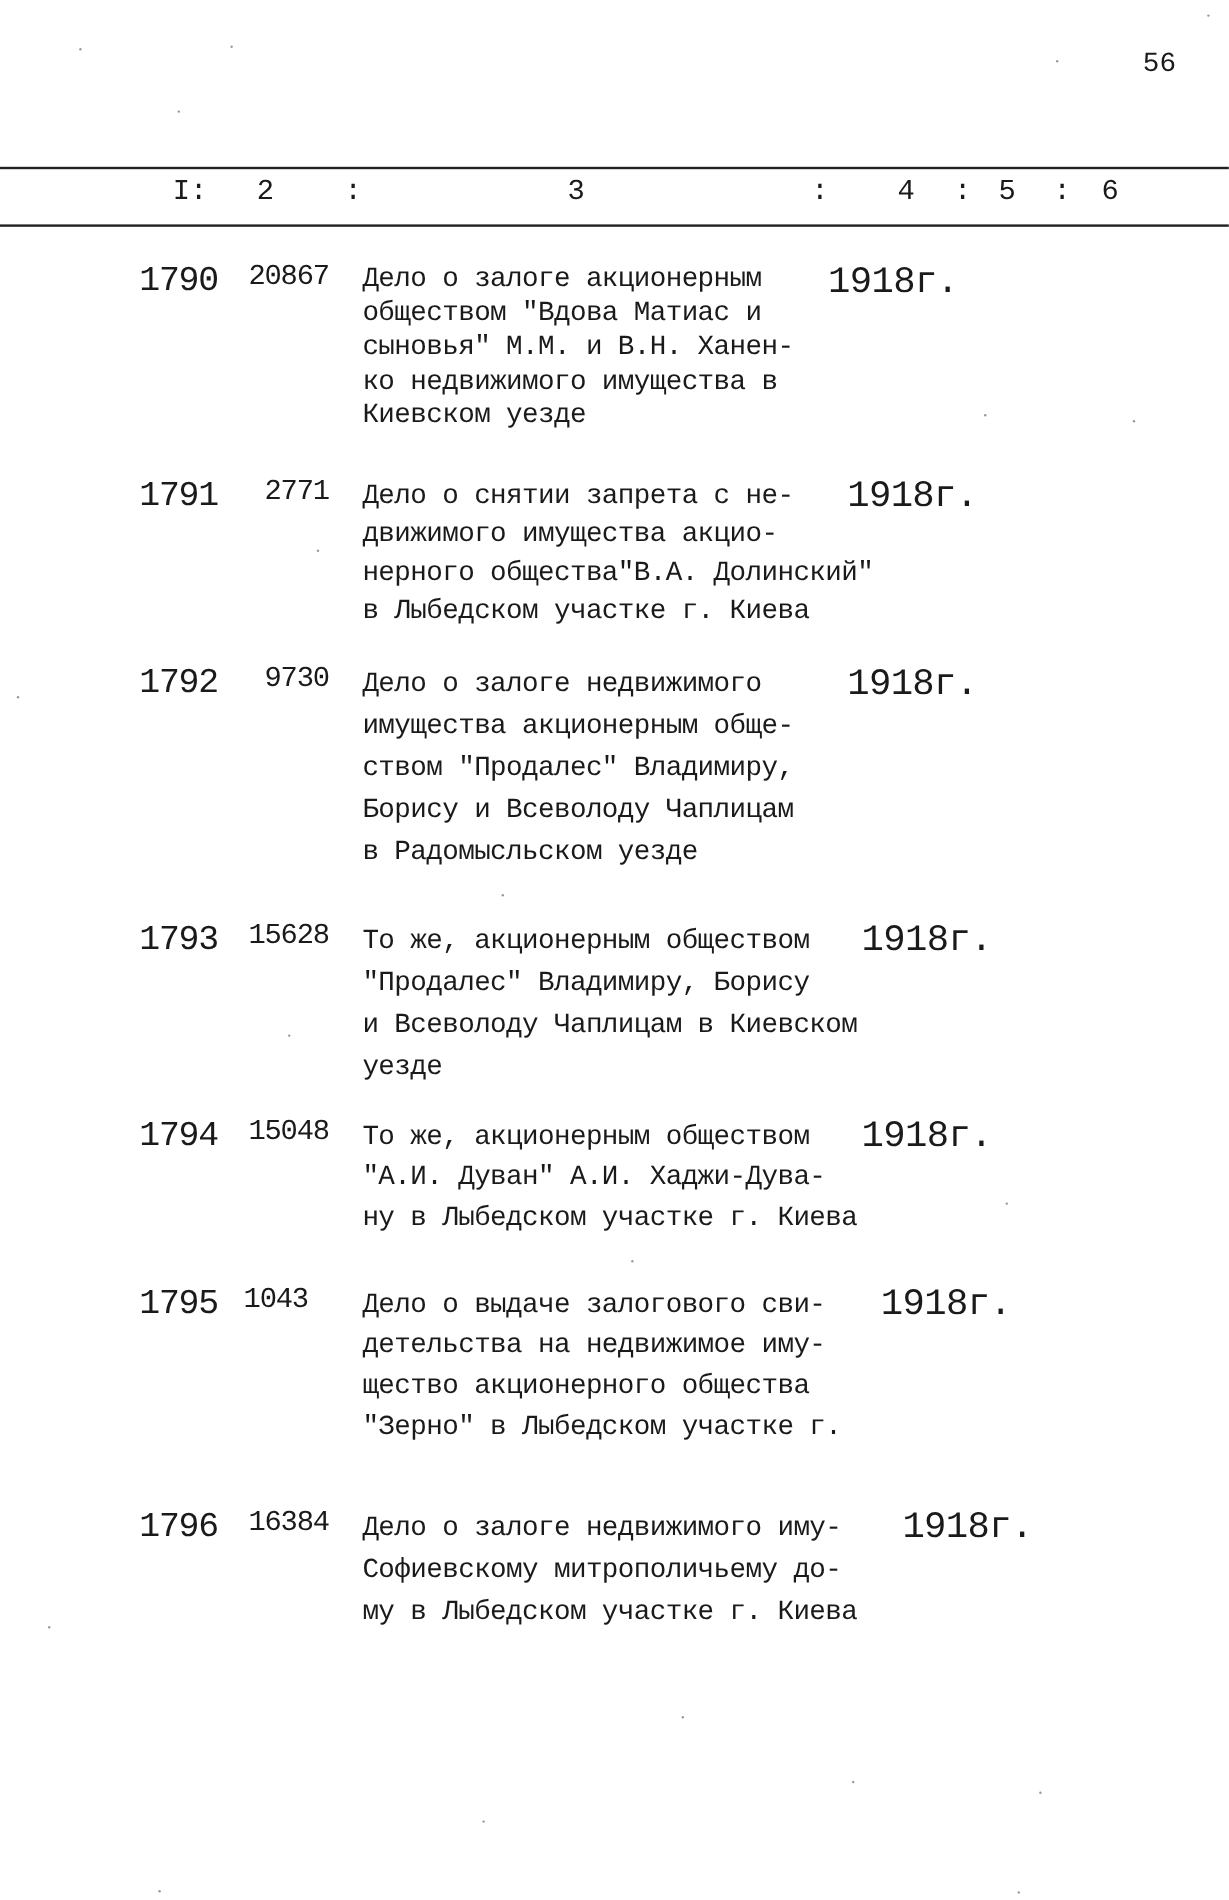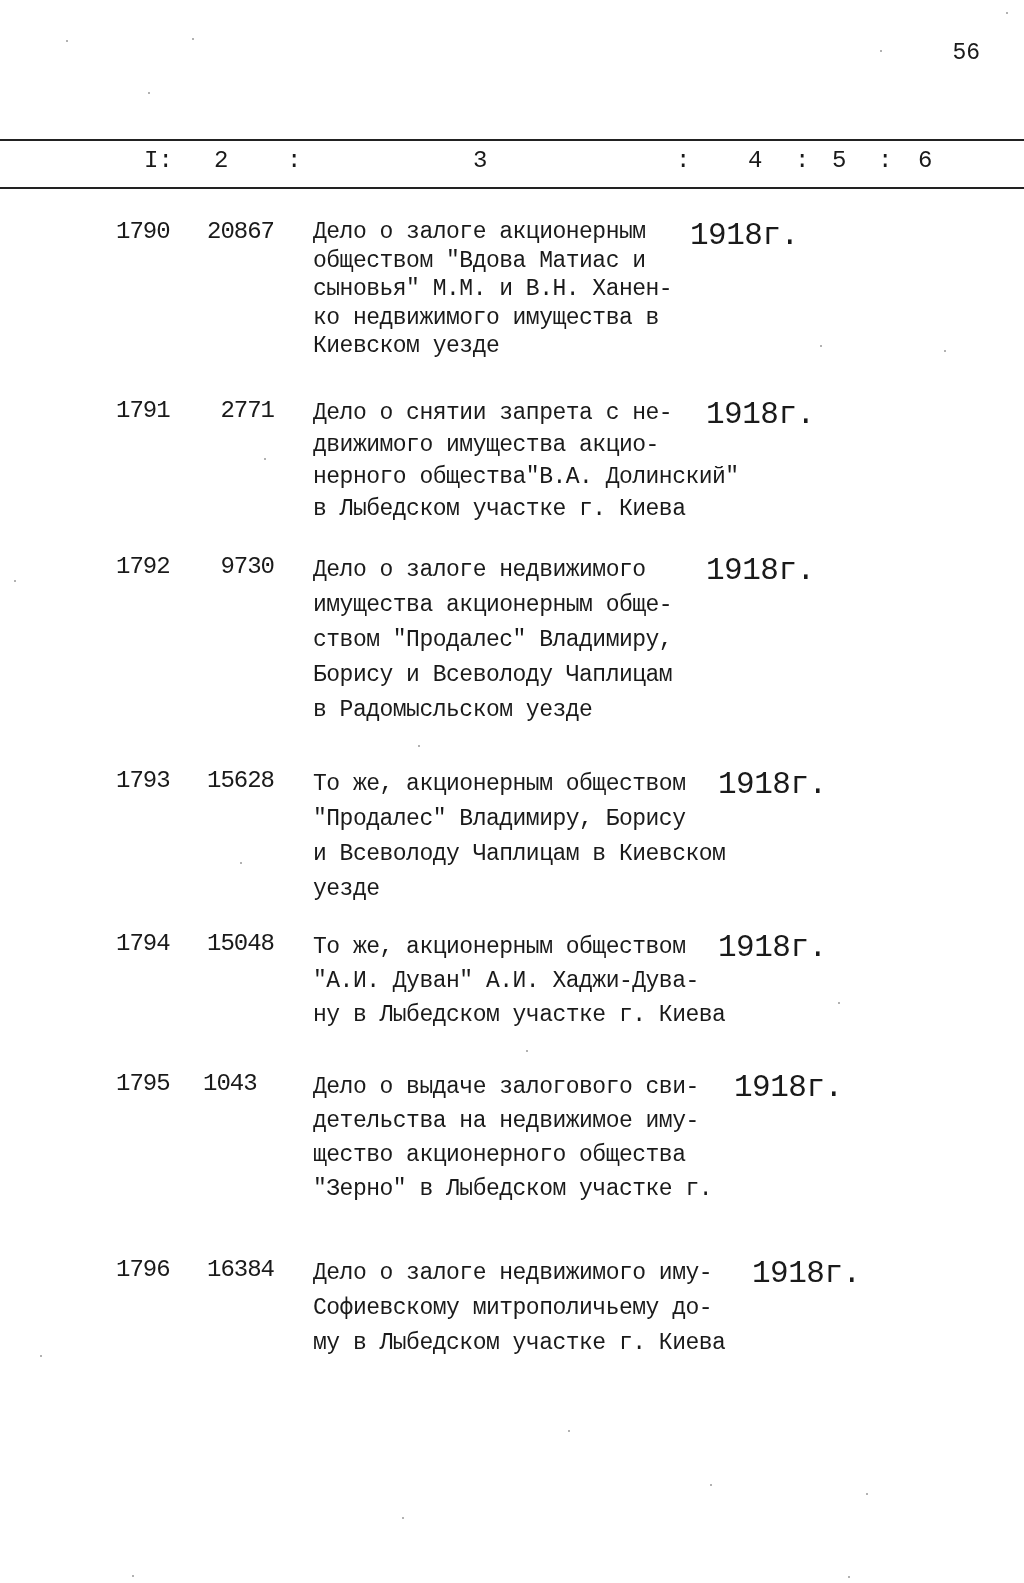--- a/index.html
+++ b/index.html
@@ -46,40 +46,39 @@
       top: 0;
     }
     .entry {
       position: absolute;
       left: 0;
       width: 1024px;
     }
     .entry .num {
       position: absolute;
       left: 116px;
-      font-size: 24px;
+      font-size: 29px;
       letter-spacing: -1px;
     }
     .entry .code {
       position: absolute;
       left: 200px;
       width: 74px;
       text-align: right;
       font-size: 24px;
       letter-spacing: -1px;
     }
     .entry .desc {
       position: absolute;
       left: 302px;
       font-size: 23px;
       letter-spacing: -0.5px;
     }
     .entry .desc div {
       white-space: pre;
-      margin-left: 11px;
     }
     .entry .date {
       position: absolute;
       font-size: 31px;
       letter-spacing: -0.5px;
     }
     .speck {
       position: absolute;
       width: 2px;
       height: 2px;

